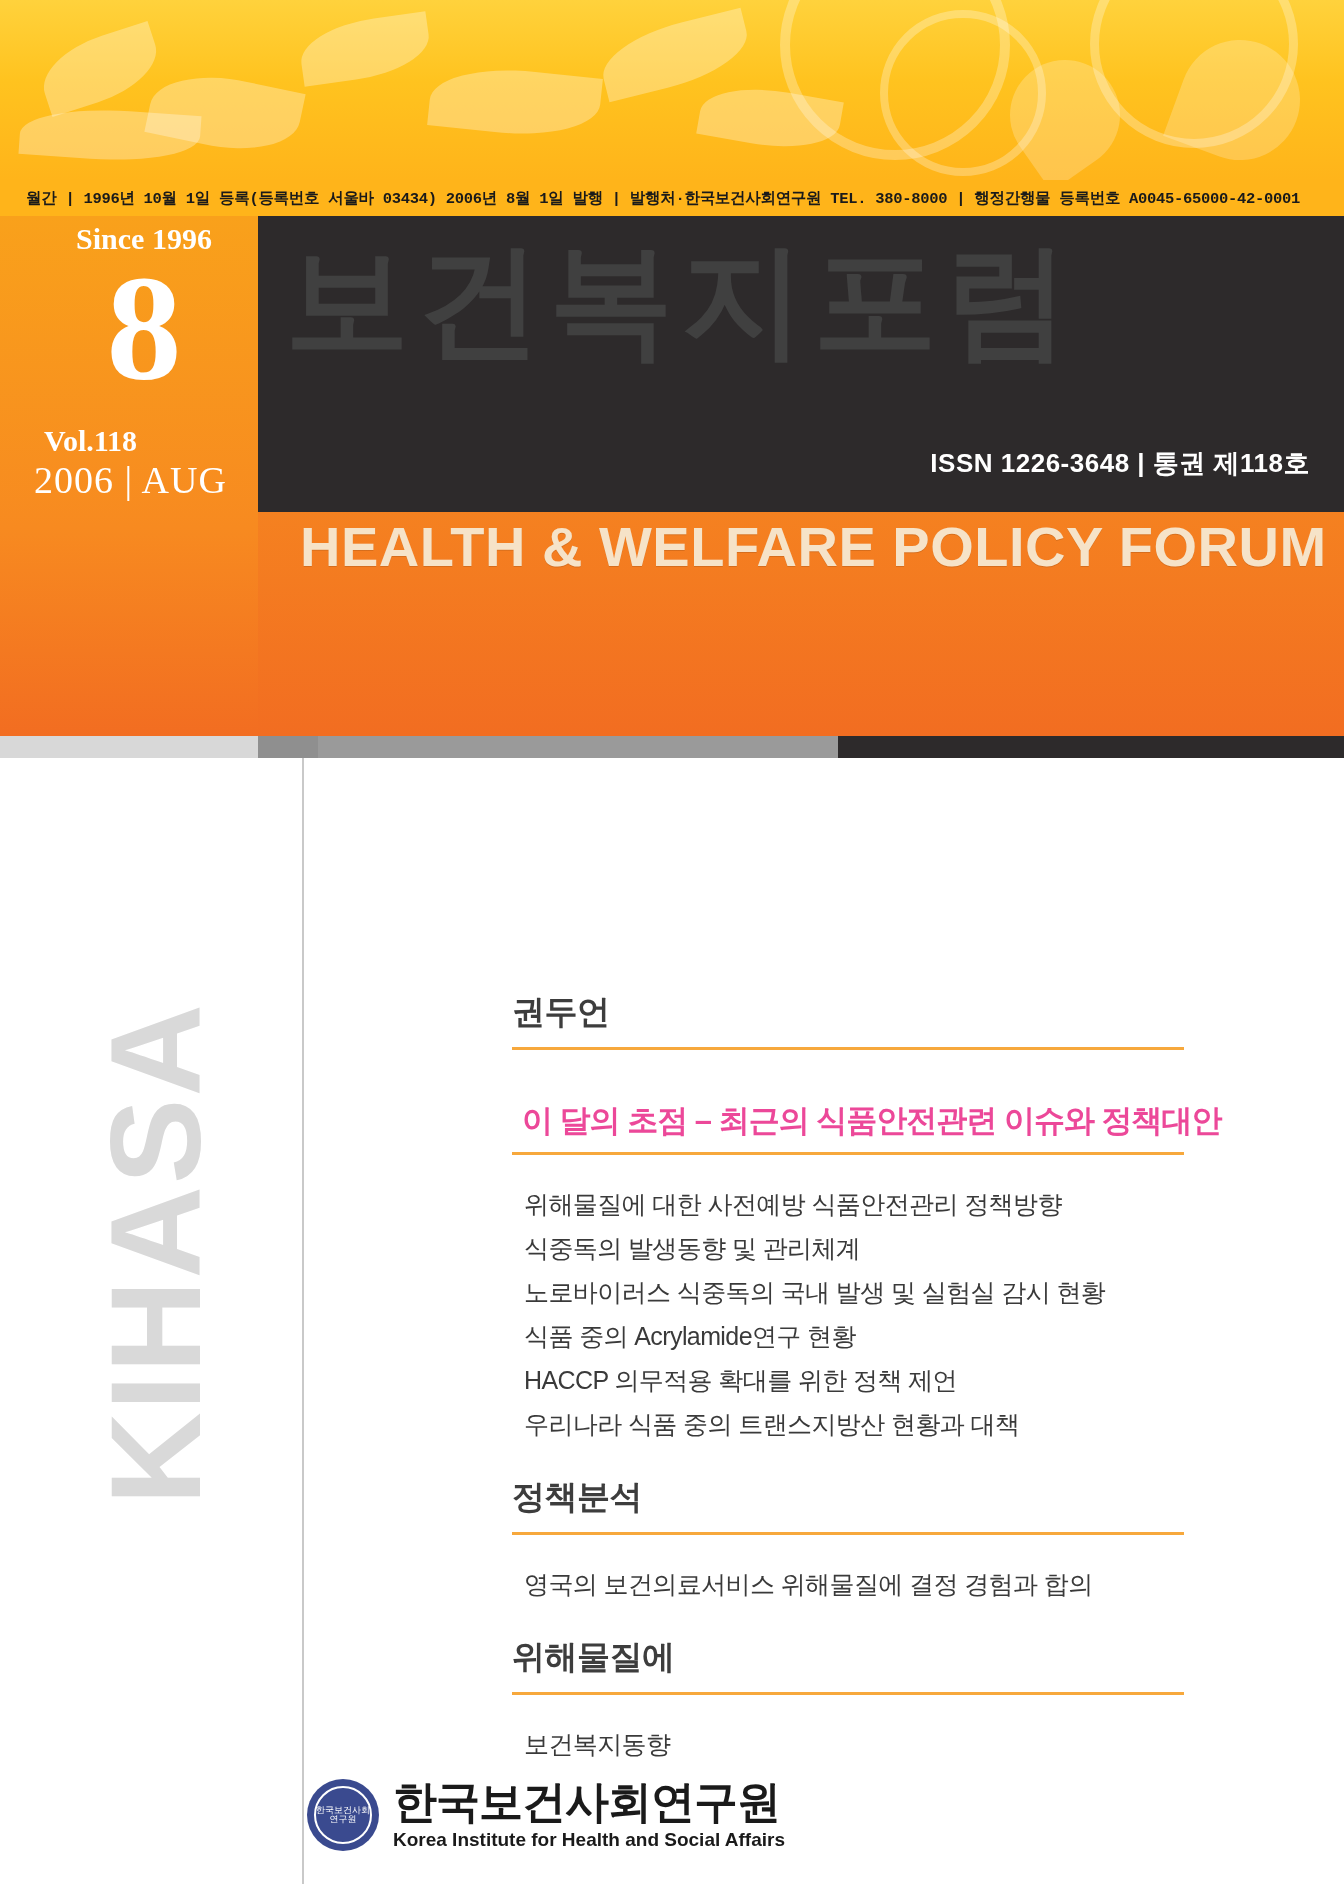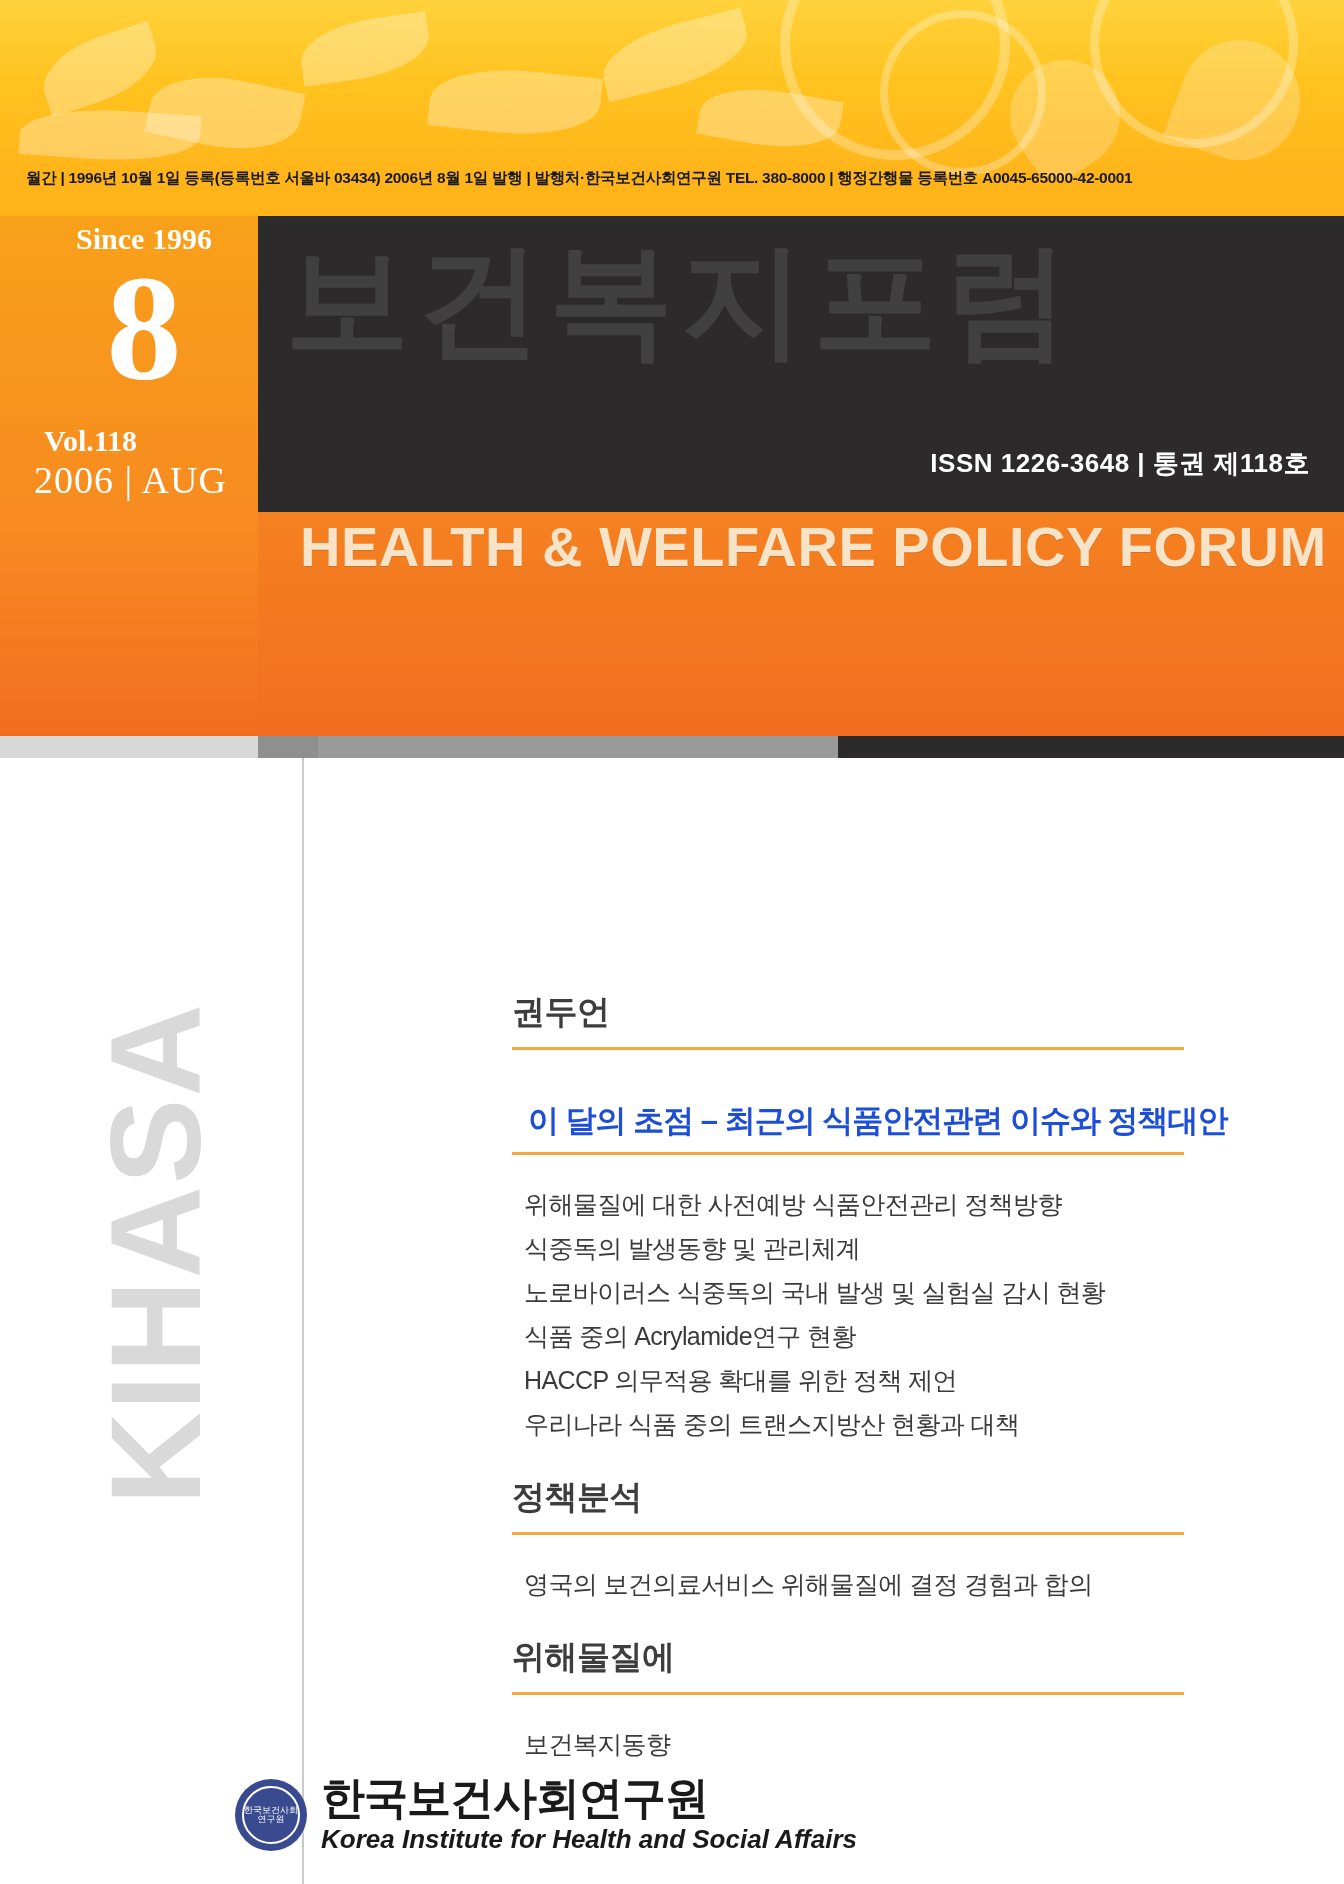--- a/index.html
+++ b/index.html
@@ -31,23 +31,23 @@
     background:rgba(255,255,255,0.22);
     border-radius:50% 50% 50% 0;
   }
 
   
   .reg-line{
     position:absolute;left:0;top:180px;width:1344px;height:36px;
     background:#ffb41a;
   }
   .reg-text{
-    position:absolute;left:26px;top:168px;
+    position:absolute;left:26px;top:188px;
     font-size:15.5px;font-weight:bold;color:#1a1a1a;
-    letter-spacing:-0.3px;white-space:nowrap;
+    letter-spacing:-0.3px;white-space:nowrap;font-family:Liberation Mono, monospace;
   }
 
   
   .orange-block{
     position:absolute;left:0;top:216px;width:1344px;height:520px;
     background:linear-gradient(180deg,#f7941e 0%,#f58220 55%,#f26d21 100%);
   }
   .orange-left{
     position:absolute;left:0;top:216px;width:258px;height:520px;
     background:linear-gradient(180deg,#f9a11b 0%,#f78a20 60%,#f26d21 100%);
@@ -128,22 +128,22 @@
   
   .contents{position:absolute;left:512px;top:990px;width:680px;}
   .sec-head{
     font-size:33px;font-weight:bold;color:#3d3d3d;letter-spacing:-0.5px;
     margin:0 0 12px 0;
   }
   .sec-rule{height:3px;background:#f7a83c;margin:0 0 4px 0;}
   .sec-rule.wide{width:672px;}
   .sec-rule.narrow{width:672px;}
   .focus-head{
-    font-size:31px;font-weight:bold;color:#1d4ed8;letter-spacing:-1px;
-    margin:0 0 10px 16px;white-space:nowrap;
+    font-size:31px;font-weight:bold;color:#ec4899;letter-spacing:-1px;
+    margin:0 0 10px 10px;white-space:nowrap;
   }
   .item{
     font-size:25px;color:#3a3a3a;letter-spacing:-0.6px;
     margin:11px 0 0 12px;white-space:nowrap;
   }
   .gap-lg{height:46px;}
   .gap-md{height:34px;}
   .gap-sm{height:18px;}
 
   
@@ -162,21 +162,21 @@
     border:2px solid #ffffff;
     display:flex;align-items:center;justify-content:center;
     font-size:9px;color:#fff;text-align:center;line-height:1.05;
   }
   .org-wrap{display:flex;flex-direction:column;justify-content:center;}
   .org-ko{
     font-family:"DejaVu Sans", sans-serif;
     font-size:44px;font-weight:bold;color:#1a1a1a;letter-spacing:-1px;line-height:1.05;
   }
   .org-en{
-    font-size:26px;font-weight:bold;color:#1a1a1a;letter-spacing:0px;margin-top:3px;font-style:italic;
+    font-size:19px;font-weight:bold;color:#1a1a1a;letter-spacing:0px;margin-top:3px;
   }
 </style>
 </head>
 <body>
 
 <div class="top-band">
   <div class="ring" style="left:780px;top:-70px;width:210px;height:210px;"></div>
   <div class="ring" style="left:880px;top:10px;width:150px;height:150px;border-width:8px;"></div>
   <div class="ring" style="left:1090px;top:-60px;width:190px;height:190px;border-width:9px;"></div>
   <div class="petal" style="left:1180px;top:40px;width:120px;height:120px;transform:rotate(20deg);"></div>

